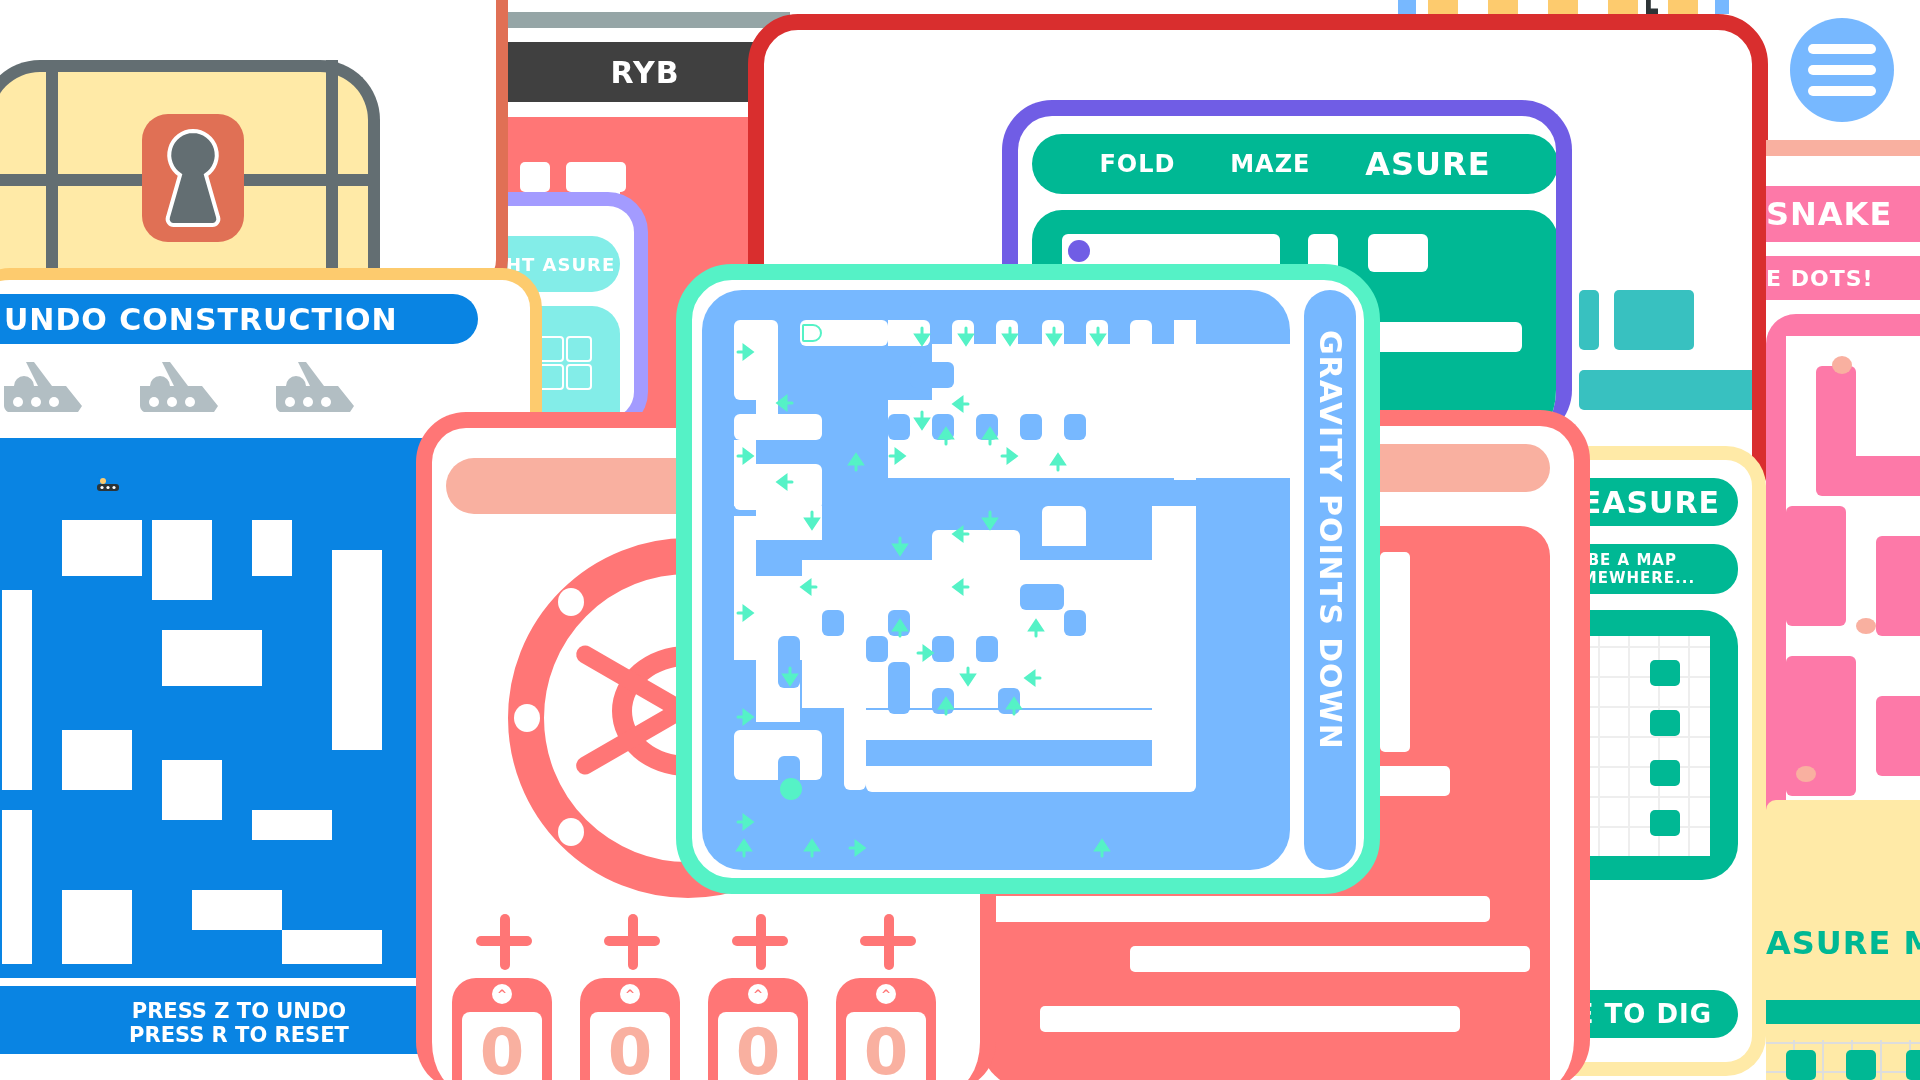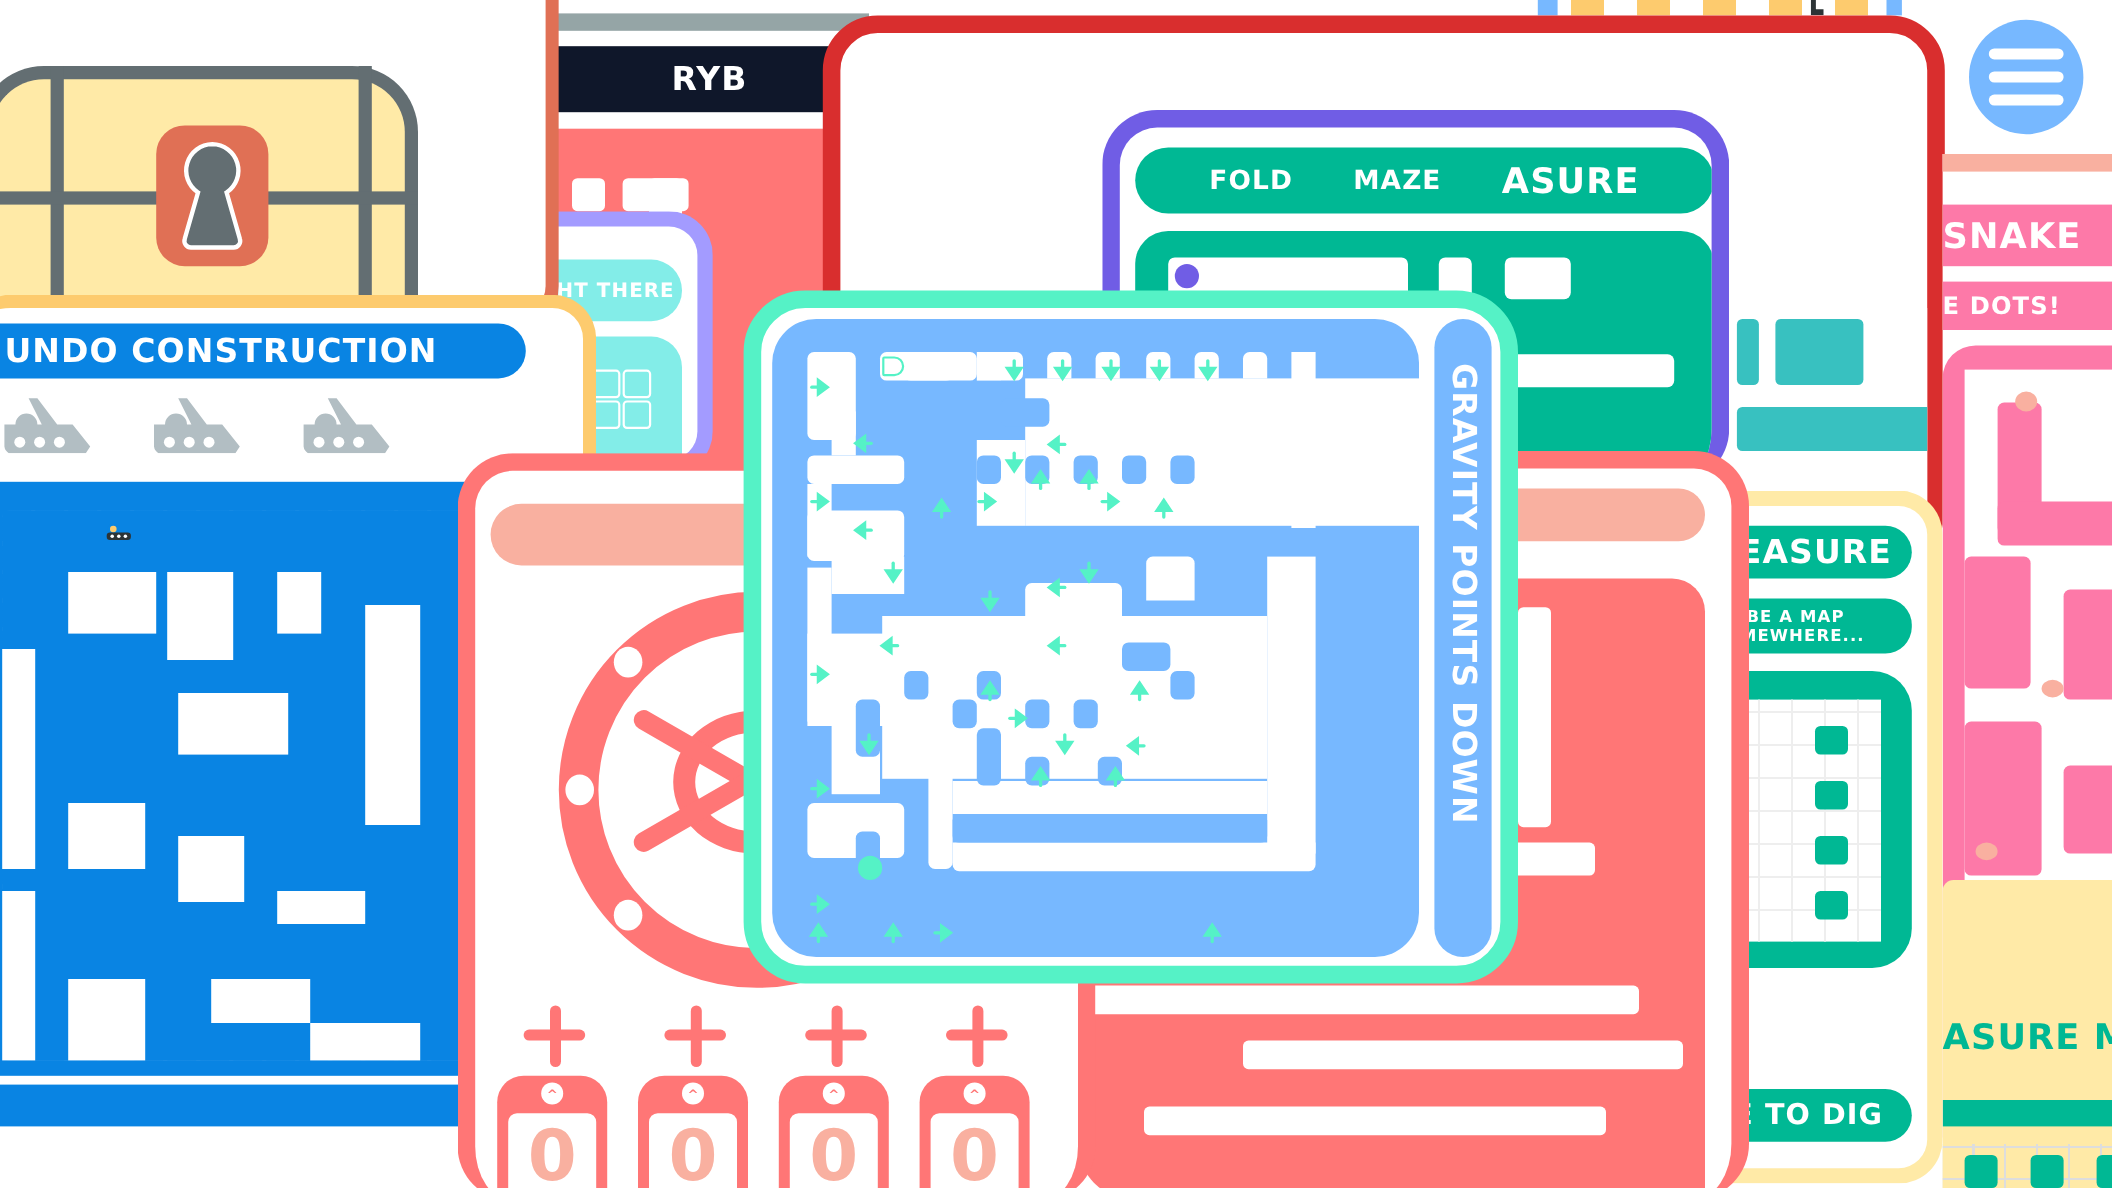--- a/index.html
+++ b/index.html
@@ -12,30 +12,30 @@
 </head>
 <body>
 
 <div class="abs" style="left:1398px;top:0;width:18px;height:14px;background:#77B8FF"></div>
 <div class="abs" style="left:1428px;top:0;width:300px;height:14px;background:repeating-linear-gradient(90deg,#FDCB6E 0 30px,#fff 30px 60px)"></div>
 <div class="abs" style="left:1715px;top:0;width:14px;height:14px;background:#77B8FF"></div>
 <div class="abs" style="left:1646px;top:0;width:12px;height:14px;background:#2d3436;clip-path:polygon(0 0,40% 0,40% 60%,100% 60%,100% 100%,0 100%)"></div>
 
 <div class="card" style="left:500px;top:12px;width:290px;height:420px;background:#fff">
   <div class="abs" style="left:0;top:0;width:290px;height:16px;background:#95A5A6"></div>
-  <div class="abs pill lbl" style="left:0;top:30px;width:290px;height:60px;border-radius:0;background:#0f172a;font-size:30px">RYB</div>
+  <div class="abs pill lbl" style="left:0;top:30px;width:290px;height:60px;border-radius:0;background:#404040;font-size:30px">RYB</div>
   <div class="abs" style="left:0;top:105px;width:290px;height:320px;background:#FF7676"></div>
   <div class="abs" style="left:20px;top:150px;width:30px;height:30px;background:#fff;border-radius:5px"></div>
   <div class="abs" style="left:66px;top:150px;width:60px;height:30px;background:#fff;border-radius:5px"></div>
   <div class="abs" style="left:90px;top:150px;width:30px;height:90px;background:#fff;border-radius:5px"></div>
   <div class="abs" style="left:114px;top:210px;width:30px;height:80px;background:#fff;border-radius:5px"></div>
 </div>
 
 <div class="card" style="left:500px;top:192px;width:148px;height:240px;border:14px solid #A39BFF;border-radius:40px;border-left:none;border-top-left-radius:0;border-bottom-left-radius:0">
-  <div class="abs pill lbl" style="left:0;top:30px;width:120px;height:56px;background:#83EDE8;border-radius:0 28px 28px 0;font-size:18px;justify-content:flex-start;padding-left:6px">HT THERE</div>
+  <div class="abs pill lbl" style="left:0;top:30px;width:120px;height:56px;background:#83EDE8;border-radius:0 28px 28px 0;font-size:18px;justify-content:flex-start;padding-left:6px">HT ASURE</div>
   <div class="abs" style="left:0;top:100px;width:120px;height:140px;background:#83EDE8;border-radius:0 28px 0 0"></div>
   <div class="abs" style="left:38px;top:130px;width:26px;height:26px;border:2px solid #fff;border-radius:4px"></div>
   <div class="abs" style="left:66px;top:130px;width:26px;height:26px;border:2px solid #fff;border-radius:4px"></div>
   <div class="abs" style="left:38px;top:158px;width:26px;height:26px;border:2px solid #fff;border-radius:4px"></div>
   <div class="abs" style="left:66px;top:158px;width:26px;height:26px;border:2px solid #fff;border-radius:4px"></div>
 </div>
 
 <div class="card" style="left:-40px;top:-40px;width:548px;height:340px;border:12px solid #E07055;border-radius:40px;border-left:none">
   <div class="abs" style="left:20px;top:88px;width:400px;height:260px;background:#FFEAA7;border:12px solid #636E72;border-radius:60px 60px 0 0;border-bottom:none"></div>
   <div class="abs" style="left:86px;top:88px;width:12px;height:260px;background:#636E72"></div>
@@ -184,20 +184,24 @@
     <svg width="26" height="16" viewBox="0 0 26 16">
         <rect x="2" y="1" width="10" height="8" rx="2" fill="#0984E3"></rect>
         <circle cx="7" cy="5" r="3" fill="#FDCB6E"></circle>
         <rect x="1" y="8" width="22" height="7" rx="3" fill="#2d3436"></rect>
         <circle cx="6" cy="11.5" r="1.6" fill="#fff"></circle>
         <circle cx="12" cy="11.5" r="1.6" fill="#fff"></circle>
         <circle cx="18" cy="11.5" r="1.6" fill="#fff"></circle>
       </svg>
   </div>
   <div class="abs" style="left:30px;top:706px;width:520px;height:38px;background:#0984E3"></div>
+  <div class="abs" style="left:30px;top:712px;width:478px;height:62px;background:#0984E3;display:flex;flex-direction:column;align-items:center;justify-content:center">
+    <span class="lbl" style="font-size:21px;letter-spacing:0">PRESS Z TO UNDO</span>
+    <span class="lbl" style="font-size:21px;letter-spacing:0">PRESS R TO RESET</span>
+  </div>
 </div>
 
 <div class="card" style="left:416px;top:412px;width:580px;height:680px;border:16px solid #FF7676;border-radius:50px;border-bottom:none">
   <div class="abs" style="left:14px;top:30px;width:540px;height:56px;background:#F9B0A0;border-radius:28px"></div>
   <div class="abs" style="left:76px;top:110px;width:360px;height:360px;border:36px solid #FF7676;border-radius:50%"></div>
   <div class="abs" style="left:126px;top:160px;width:26px;height:28px;background:#fff;border-radius:50%"></div>
   <div class="abs" style="left:82px;top:276px;width:26px;height:28px;background:#fff;border-radius:50%"></div>
   <div class="abs" style="left:126px;top:390px;width:26px;height:28px;background:#fff;border-radius:50%"></div>
   <div class="abs" style="left:180px;top:218px;width:150px;height:130px;border:20px solid #FF7676;border-radius:50%"></div>
   <div class="abs" style="left:136px;top:248px;width:140px;height:18px;background:#FF7676;border-radius:9px;transform:rotate(30deg)"></div>

